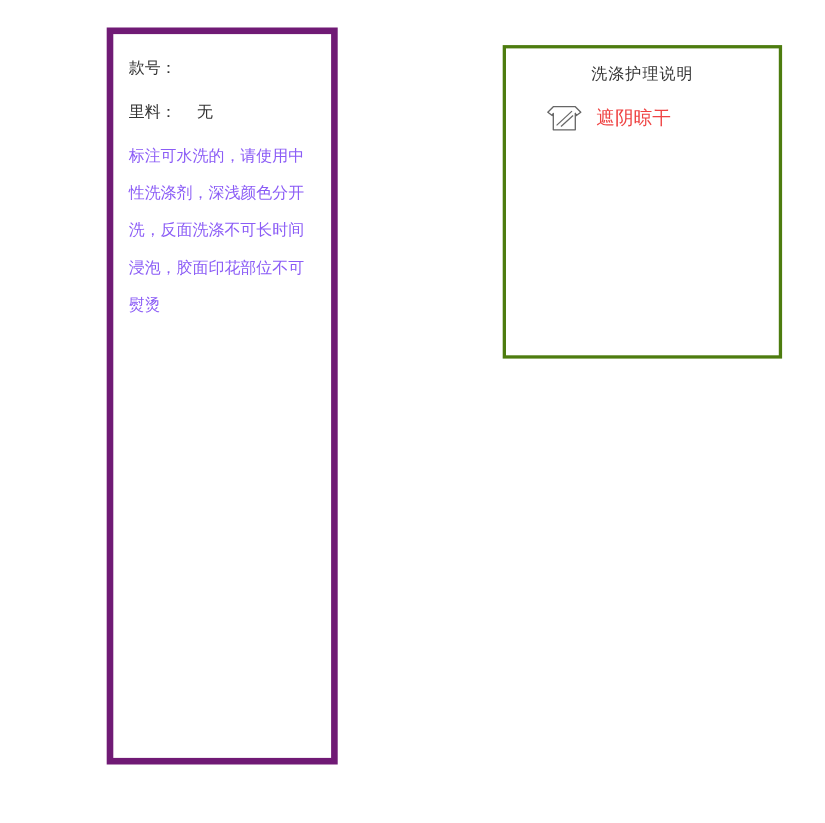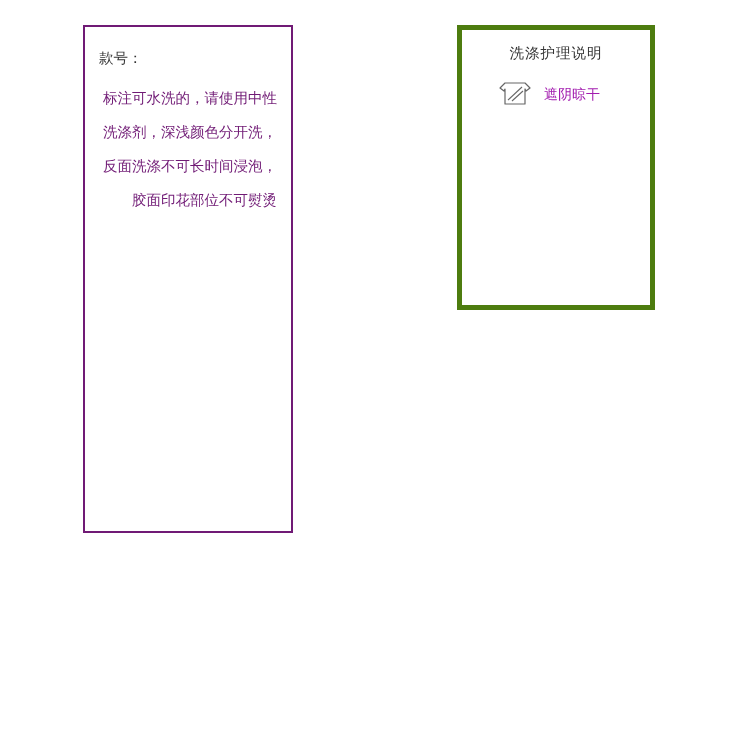--- a/index.html
+++ b/index.html
@@ -12,25 +12,25 @@
     height: 748px;
     position: relative;
     font-family: "Liberation Sans", sans-serif;
     color: #333333;
     -webkit-font-smoothing: antialiased;
   }
 
   
   .spec-panel {
     position: absolute;
-    left: 83px;
+    left: 97px;
     top: 25px;
     width: 210px;
-    height: 508px;
-    border: 2px solid #701a75;
+    height: 670px;
+    border: 6px solid #701a75;
     box-sizing: border-box;
     padding: 14px 14px 0 14px;
   }
 
   .spec-row {
     display: flex;
     align-items: flex-start;
     margin-bottom: 6px;
     font-size: 14.5px;
     line-height: 34px;
@@ -46,34 +46,33 @@
     color: #333;
     word-break: break-all;
   }
   .spec-value.mono-ltr {
     letter-spacing: 0.2px;
   }
 
   .spec-note {
     font-size: 14.5px;
     line-height: 34px;
-    color: #701a75;
+    color: #8b5cf6;
     margin-top: 2px;
     word-break: break-all;
-    text-align: right;
   }
 
   
   .care-panel {
     position: absolute;
     left: 457px;
-    top: 25px;
-    width: 198px;
+    top: 41px;
+    width: 254px;
     height: 285px;
-    border: 5px solid #4d7c0f;
+    border: 3px solid #4d7c0f;
     box-sizing: border-box;
     padding: 14px 0 0 0;
   }
   .care-title {
     text-align: center;
     font-size: 14.5px;
     color: #333;
     margin-bottom: 14px;
     letter-spacing: 1px;
   }
@@ -87,36 +86,40 @@
   .care-icon {
     flex: 0 0 auto;
     width: 38px;
     height: 30px;
     margin-right: 10px;
     display: flex;
     align-items: center;
     justify-content: center;
   }
   .care-text {
-    font-size: 14px;
+    font-size: 17px;
     line-height: 22px;
-    color: #a21caf;
+    color: #ef4444;
     max-width: 115px;
   }
 </style>
 </head>
 <body>
 
 <div class="spec-panel">
 
   <div class="spec-row">
     <div class="spec-label">款号：</div>
   </div>
 
 
+  <div class="spec-row">
+    <div class="spec-label">里料：</div>
+    <div class="spec-value">无</div>
+  </div>
 
   <div class="spec-note">标注可水洗的，请使用中性洗涤剂，深浅颜色分开洗，反面洗涤不可长时间浸泡，胶面印花部位不可熨烫</div>
 </div>
 
 <div class="care-panel">
 
   <div class="care-title">洗涤护理说明</div>
 
   <div class="care-item">
     <span class="care-icon">

